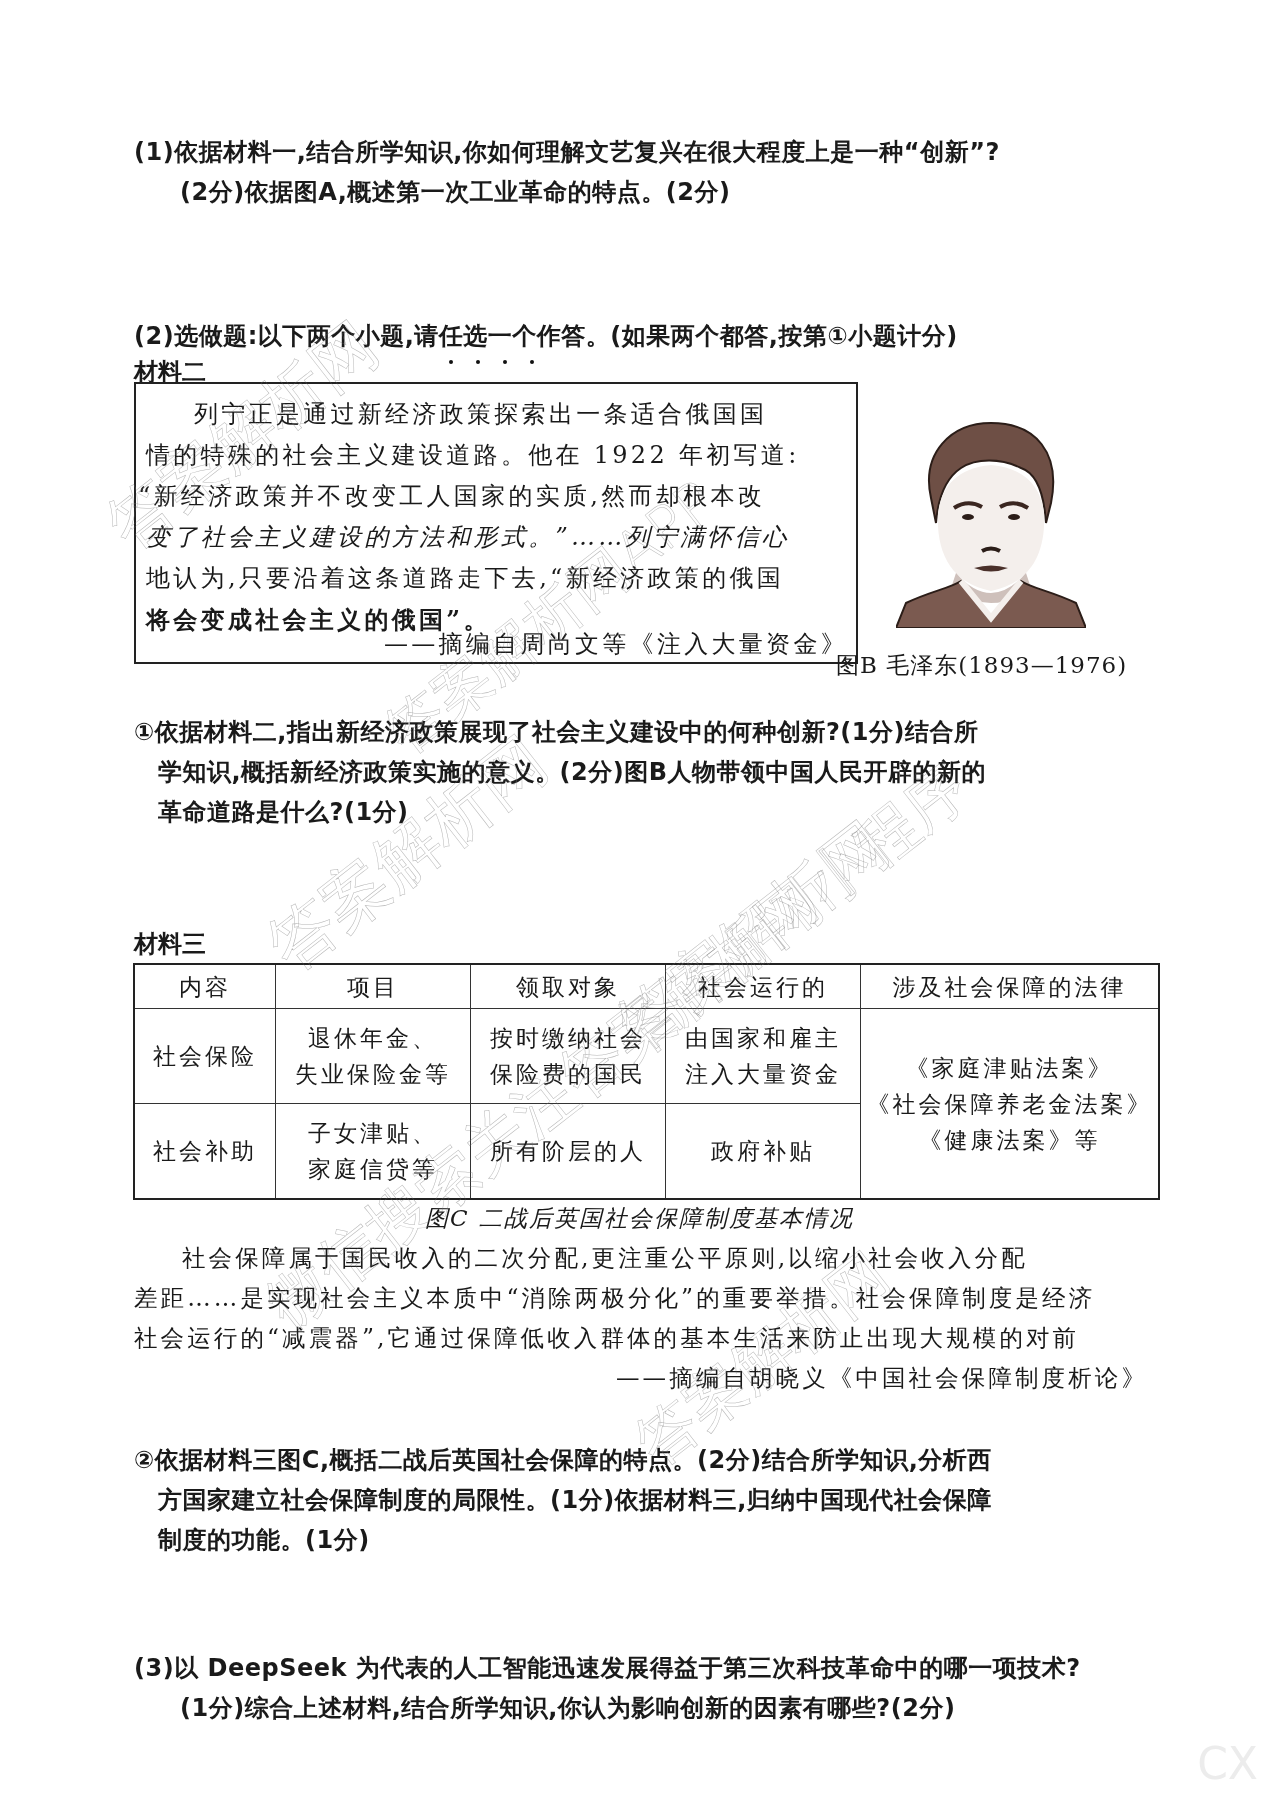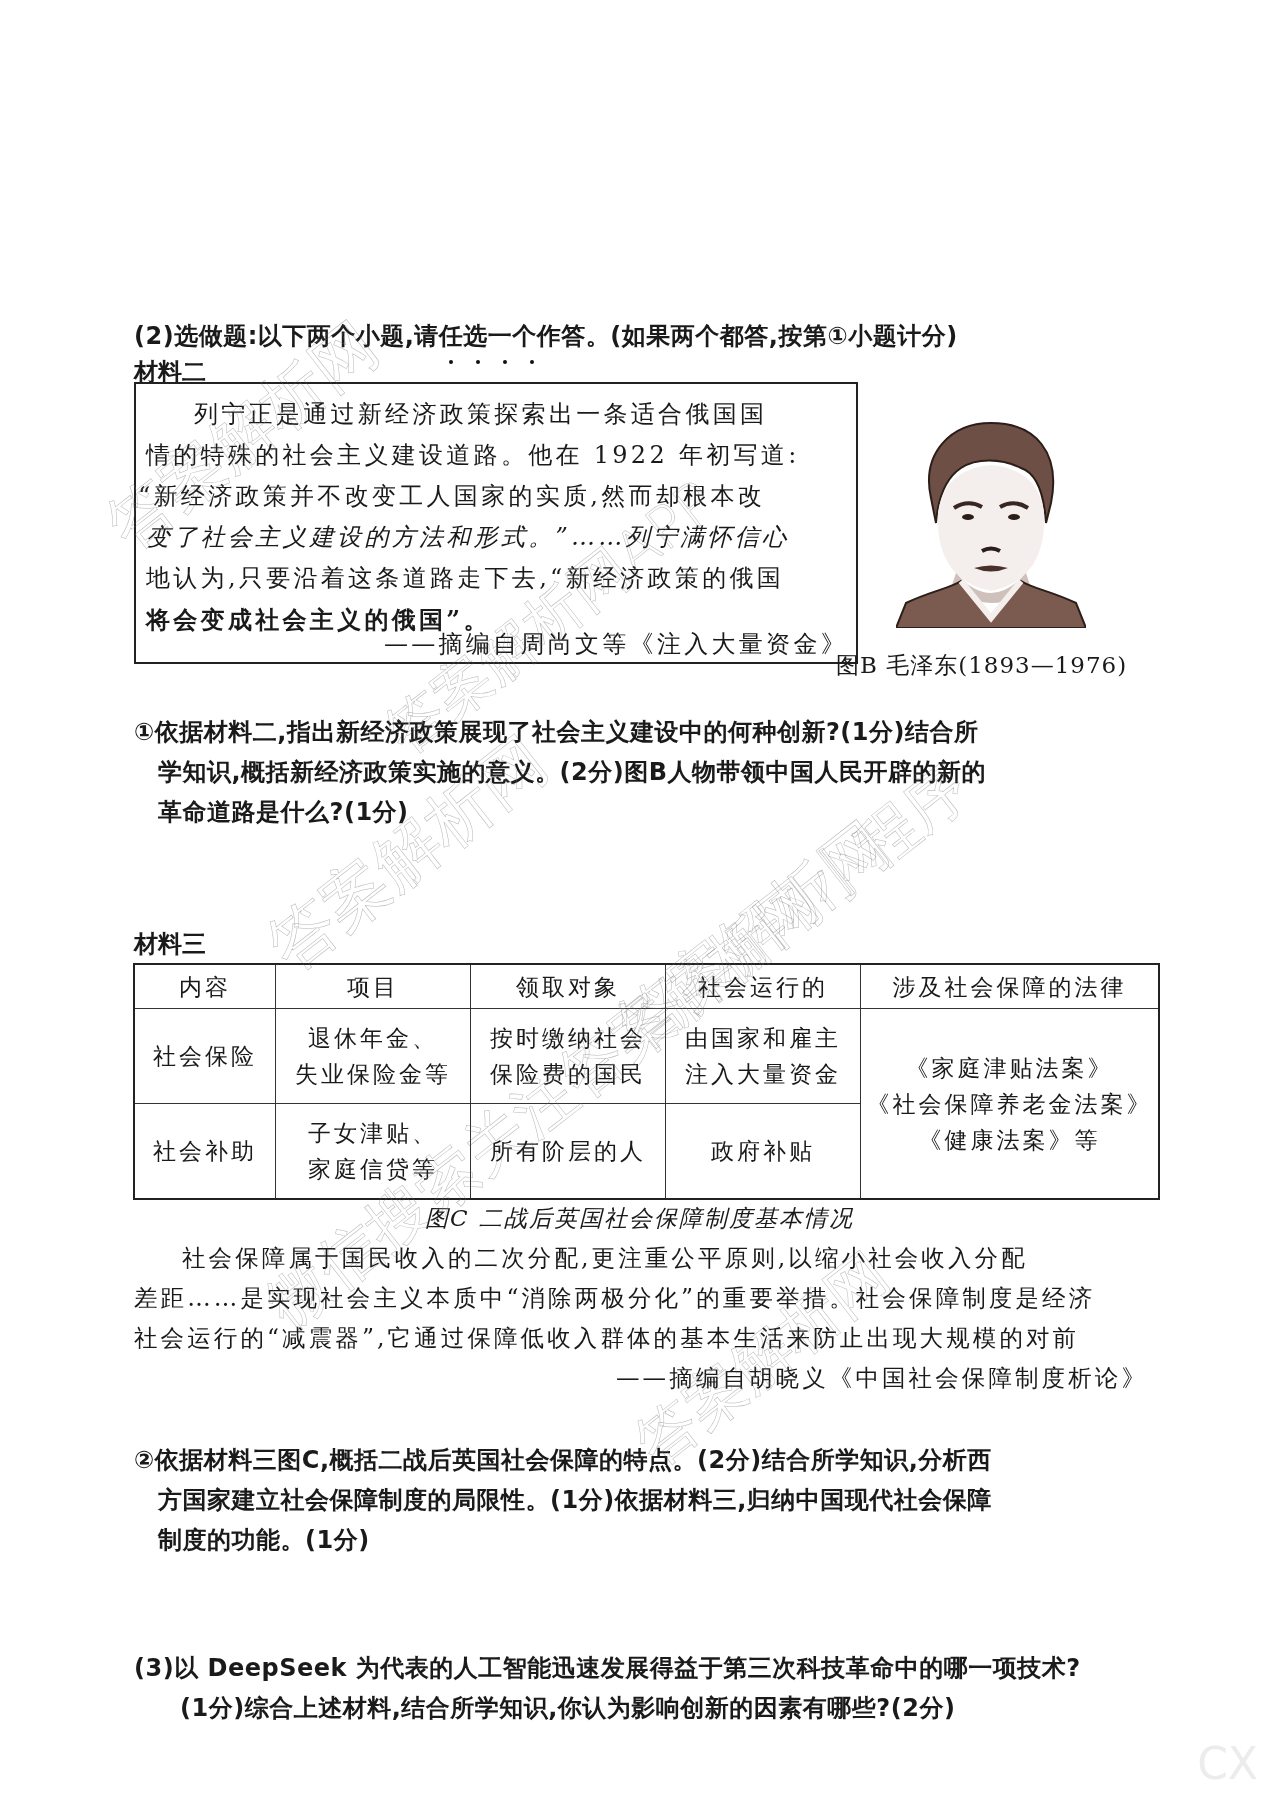--- a/index.html
+++ b/index.html
@@ -31,20 +31,24 @@
     .para3 .first { padding-left: 48px; }
     .para3 .src { text-align: right; padding-right: 6px; }
     .wm { position: absolute; color: rgba(120,120,120,0.45); font-family: "DejaVu Sans", "Liberation Sans", sans-serif; font-weight: 200; white-space: nowrap; pointer-events: none; -webkit-text-stroke: 0.5px rgba(110,110,110,0.5); color: transparent; }
     .corner-mark { position: absolute; right: 22px; bottom: 14px; font-family: "DejaVu Sans", "Liberation Sans", sans-serif; font-size: 44px; color: #ececec; }
   </style>
 </head>
 <body>
 
 <div class="page">
 
+  <div class="q" style="top:132px;">
+    <span class="line">(1)依据材料一,结合所学知识,你如何理解文艺复兴在很大程度上是一种“创新”?</span>
+    <span class="line indent">(2分)依据图A,概述第一次工业革命的特点。(2分)</span>
+  </div>
 
   <div class="q" style="top:316px;">
     <span class="line">
       <span>(2)选做题:以下两个小题,请</span><span class="emph"><span>任选一个</span><i class="dot" style="left:10px"></i><i class="dot" style="left:37px"></i><i class="dot" style="left:64px"></i><i class="dot" style="left:91px"></i></span><span>作答。(如果两个都答,按第①小题计分)</span>
     </span>
   </div>
 
   <div class="mat-label" style="top:356px;">材料二</div>
 
   <div class="box">

